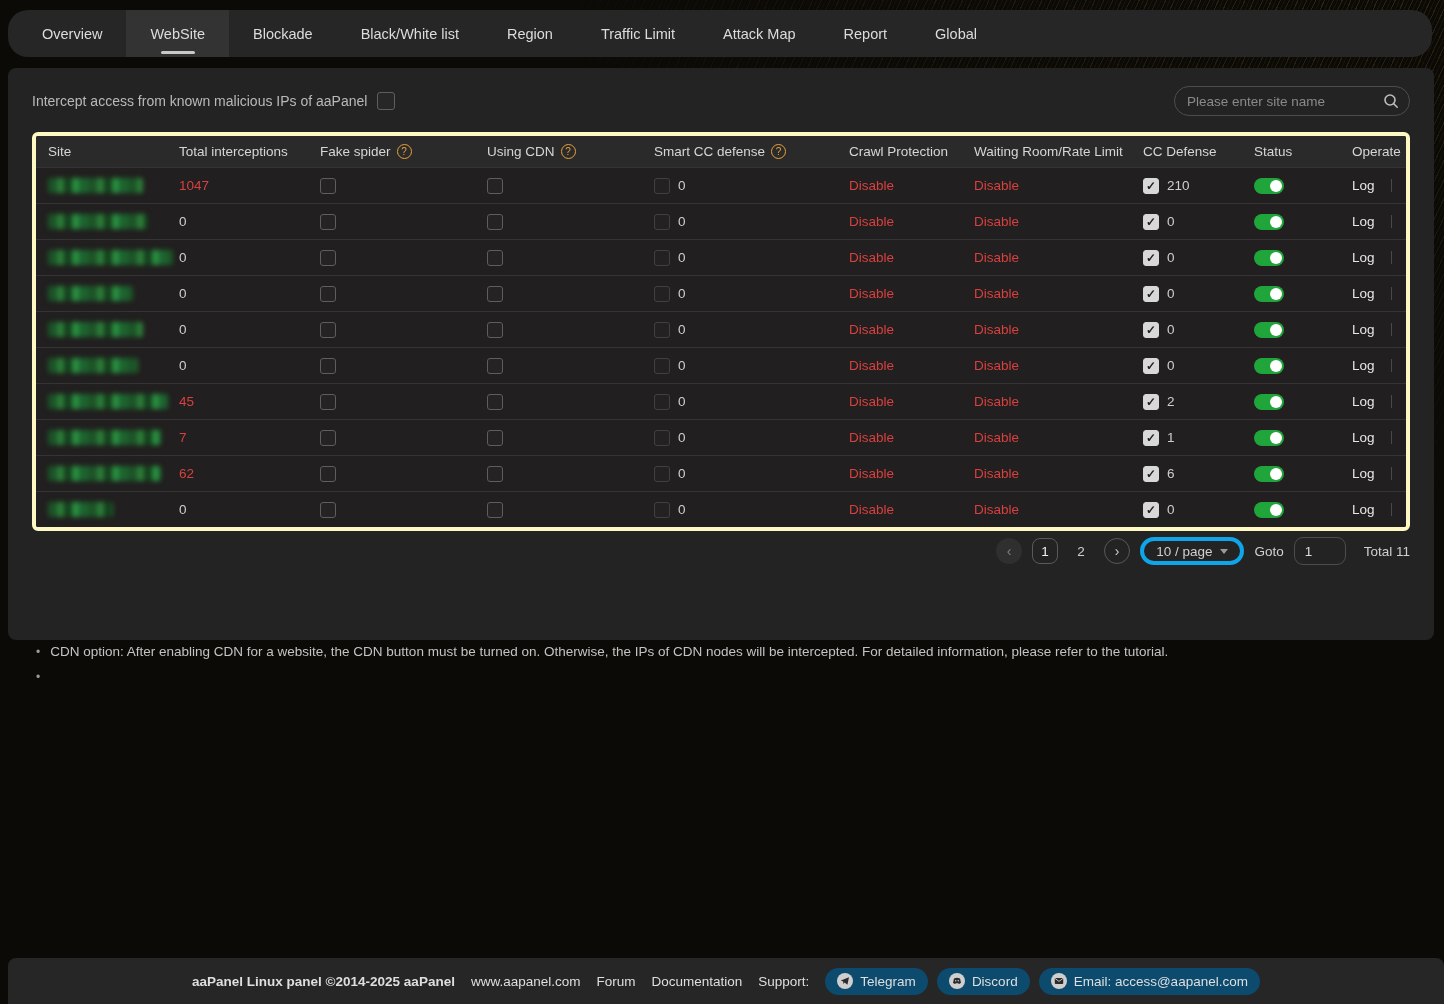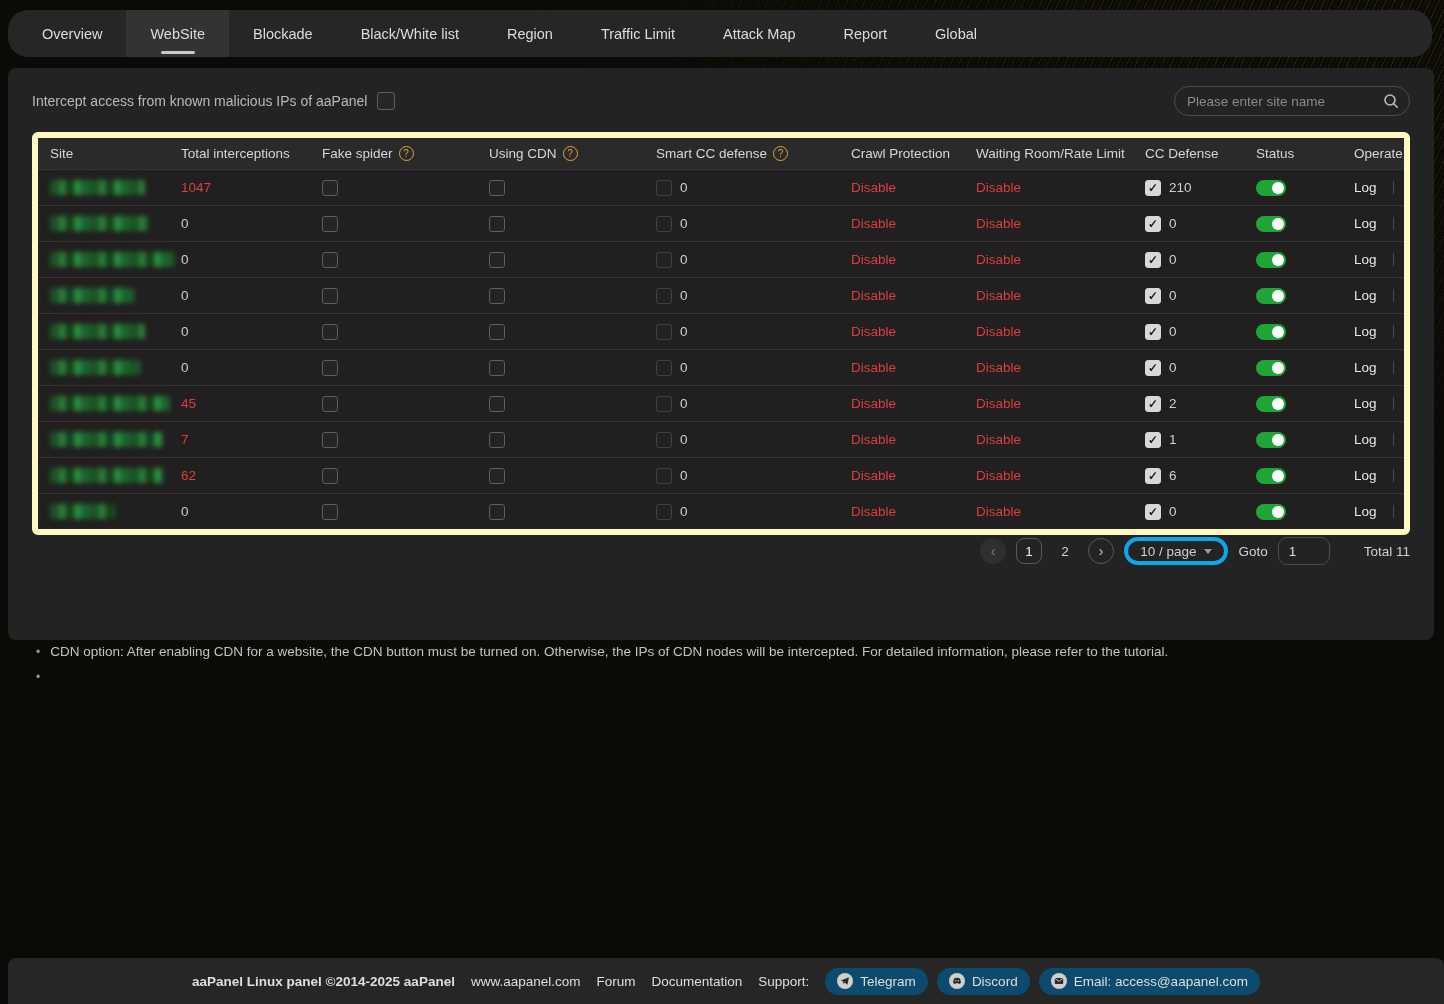--- a/index.html
+++ b/index.html
@@ -72,21 +72,21 @@
   .search input {
     flex:1; background:transparent; border:none; outline:none;
     color:#ddd; font-size:13.5px; font-family:inherit;
   }
   .search input::placeholder { color:#8a8a8a; }
   .search svg { flex:none; }
 
   
   .table {
     position:absolute; left:24px; top:64px; width:1378px;
-    border:6px solid #fef9c3; border-radius:6px; overflow:hidden;
+    border:4px solid #fef9c3; border-radius:6px; overflow:hidden;
     background:#201f1e;
   }
   .tr {
     display:grid;
     grid-template-columns:131px 141px 167px 167px 195px 125px 169px 111px 98px 1fr;
     align-items:center; padding:0 12px;
   }
   .thead { height:31px; background:#2b2a2a; font-size:13.5px; color:#d6d6d6; }
   .th { display:flex; align-items:center; gap:6px; white-space:nowrap; }
   .th.right, .td.right { justify-content:flex-end; text-align:right; }
@@ -135,21 +135,21 @@
   }
   .chev-down {
     width:0; height:0; border-left:4px solid transparent; border-right:4px solid transparent;
     border-top:5px solid #9a9a9a;
   }
   .goto-input {
     width:52px; height:28px; border:1px solid #4d4d4d; border-radius:9px;
     background:transparent; color:#ddd; font-size:13.5px; padding:0 10px;
     font-family:inherit; outline:none;
   }
-  .pg-total { margin-left:24px; }
+  .pg-total { margin-left:8px; }
 
   
   .notes { position:absolute; left:28px; top:576px; font-size:13.5px; color:#c3c3c3; }
   .notes li { list-style:none; display:flex; gap:10px; margin-bottom:11px; align-items:baseline; }
   .notes .dot { color:#9a9a9a; font-size:12px; }
 
   
   .footer {
     position:absolute; left:8px; top:958px; width:1436px; height:46px;
     background:#262626; border-radius:8px 8px 0 0;

